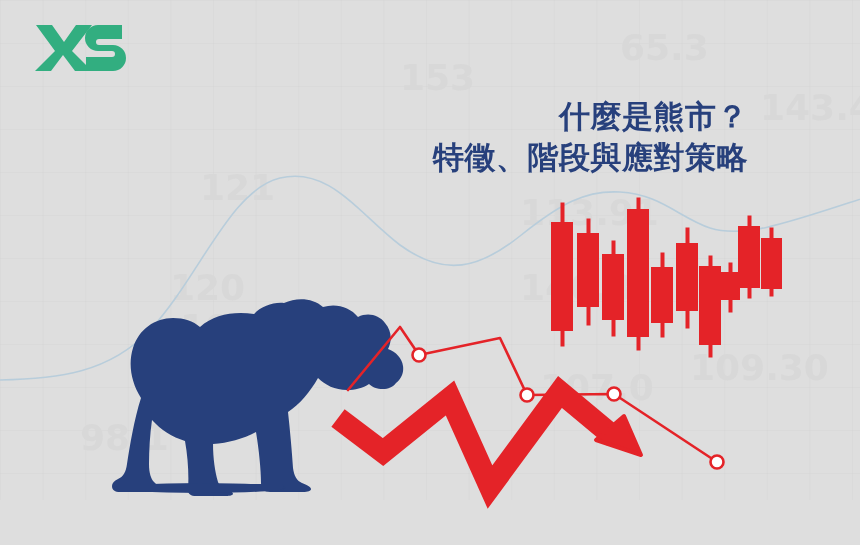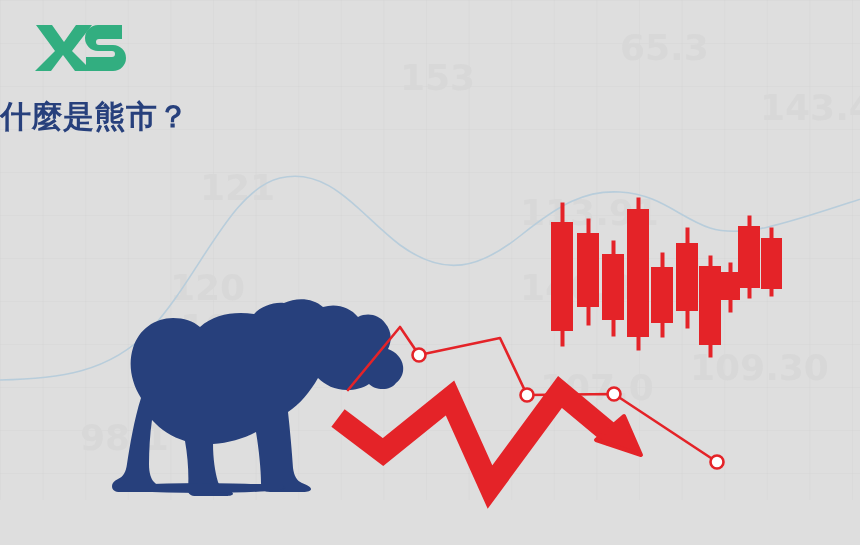--- a/index.html
+++ b/index.html
@@ -29,21 +29,21 @@
     left: 34px;
     top: 22px;
     width: 92px;
     height: 52px;
   }
   #title-block {
     position: absolute;
     left: 0;
     top: 96px;
     width: 748px;
-    text-align: left;
+    text-align: right;
     line-height: 1.33;
     letter-spacing: 0.5px;
     color: #27407c;
     font-weight: 700;
     font-size: 31px;
     font-family: "DejaVu Sans", "Liberation Sans", sans-serif;
     user-select: none;
   }
   #title-line-1 { display: block; }
   #title-line-2 { display: block; }
@@ -88,20 +88,21 @@
     <g fill="#32ae80">
 
       <path d="M2 3 h16 l12 17 L42 3 h16 L38 29 L58 49 H41 L29 33 L17 49 H1 L21 29 Z"></path>
 
       <path d="M88 3 H64 a13 13 0 0 0 0 26 h14 a3 3 0 0 1 0 6 H52 v14 h27 a13 13 0 0 0 0 -26 H65 a3 3 0 0 1 0 -6 h23 Z"></path>
     </g>
   </svg>
 
   <div id="title-block">
     <span id="title-line-1">什麼是熊市？</span>
+    <span id="title-line-2">特徵、階段與應對策略</span>
   </div>
 
   <svg id="art-svg" viewBox="0 0 860 545">
 
     <g fill="#e42328" stroke="#e42328">
       <g>
           <rect x="561" y="203" width="3" height="143"></rect>
           <rect x="551" y="222" width="22" height="109" stroke="none"></rect>
         </g>
       <g>

